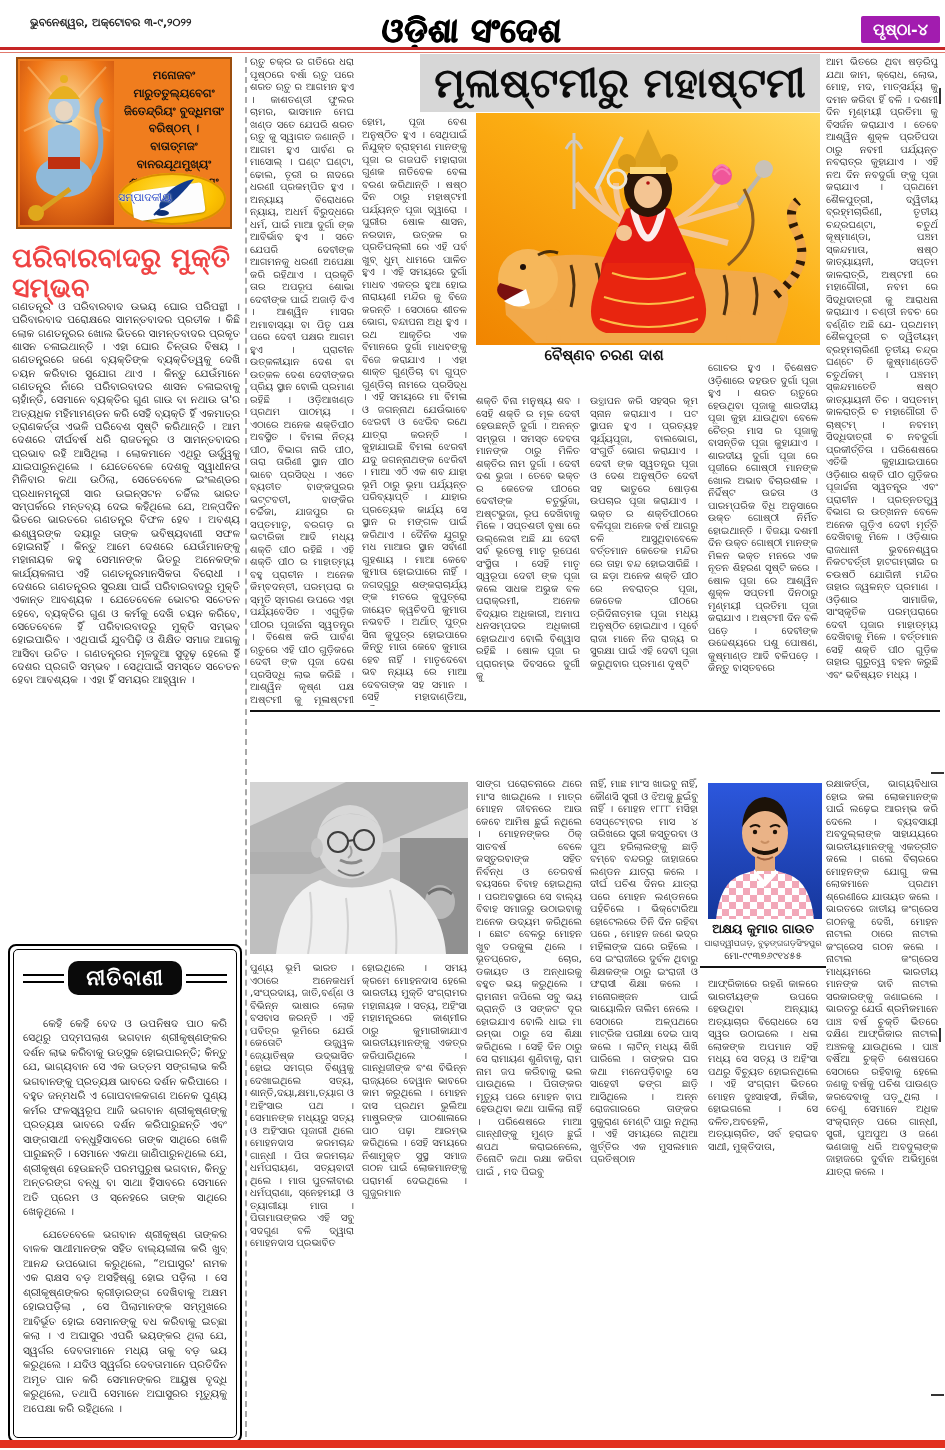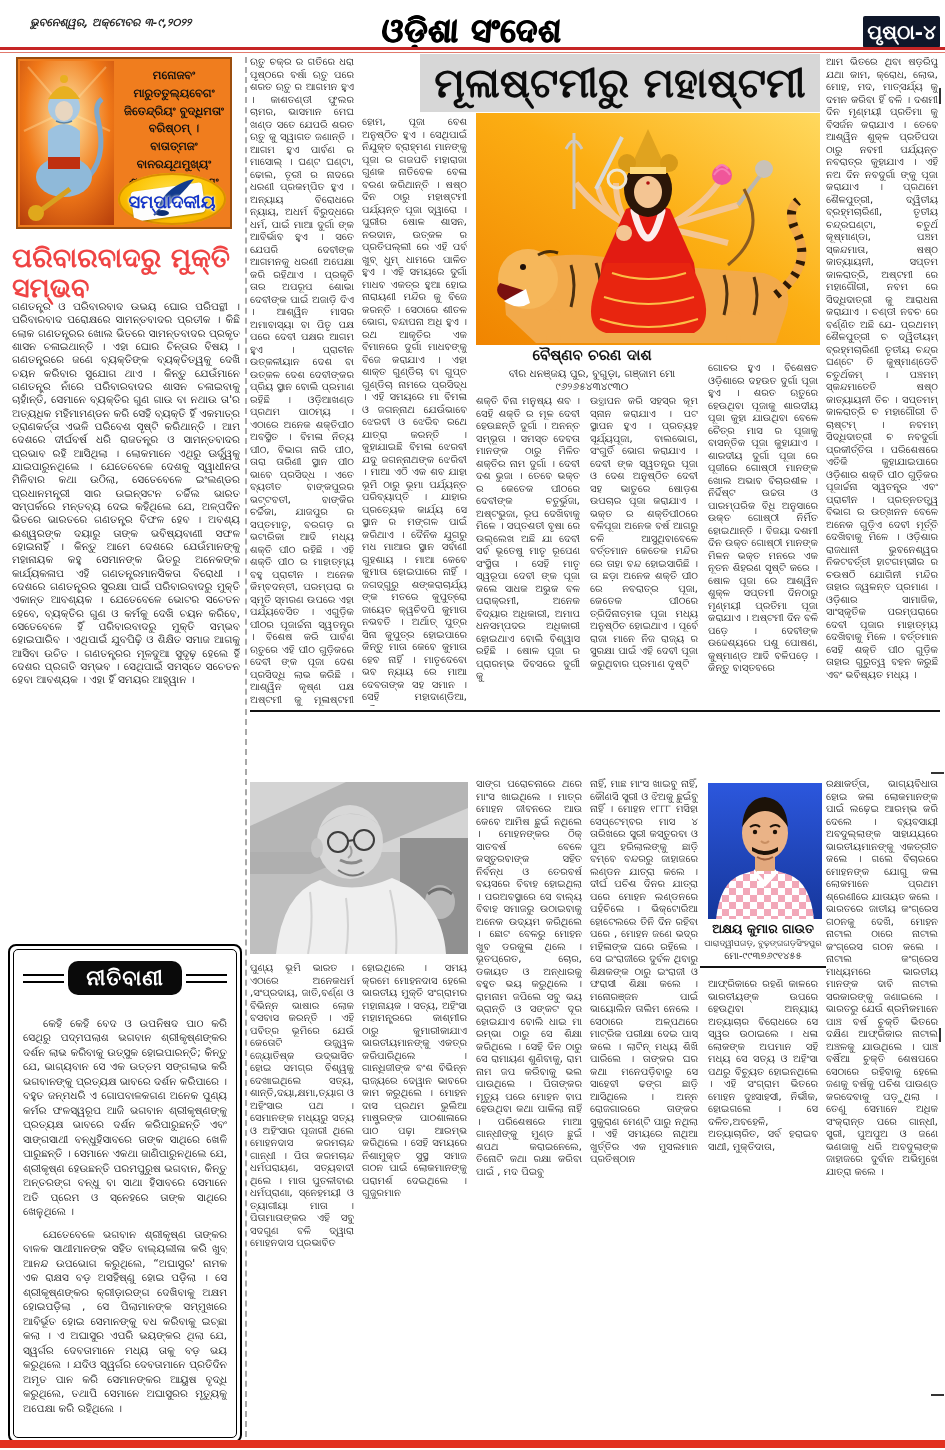--- a/index.html
+++ b/index.html
@@ -6,35 +6,35 @@
   .page{position:relative;width:945px;height:1450px;background:#fff;overflow:hidden;
         font-family:"DejaVu Sans","Liberation Sans",sans-serif;color:#1c1c1c;}
   .abs{position:absolute;}
   .jt{font-size:10px;line-height:1.25;text-align:justify;overflow:hidden;color:#1d1d1d;}
   .jt2{font-size:10.5px;line-height:1.27;text-align:justify;overflow:hidden;color:#141414;}
   
   .dateline{font-size:11px;font-weight:bold;color:#222;}
   .masthead{font-size:31px;font-weight:bold;letter-spacing:1px;color:#000;
             transform:skewX(-4deg) scaleY(1.08);display:inline-block;
             text-shadow:0.6px 0 #000, -0.6px 0 #000;}
-  .pagebadge{background:#0f172a;color:#fff;font-size:20px;font-weight:bold;
-             padding:4px 4px;border-radius:2px;}
+  .pagebadge{background:#a21caf;color:#fff;font-size:16px;font-weight:bold;
+             padding:4px 12px;border-radius:2px;}
   .redrule{background:#c62525;height:3px;}
   .redrule2{background:#e2796c;height:1px;}
   
   .obox{background:#f07d1e;border:2px solid #9a4d0e;box-sizing:border-box;}
   .shloka{font-size:11.5px;line-height:1.55;font-weight:bold;color:#101010;
           text-align:center;white-space:pre-line;}
   .ebadge{width:108px;height:52px;border-radius:50%;
           background:radial-gradient(ellipse at 50% 38%,#ffe14d 0%,#fcc200 55%,#e89b00 100%);
           box-shadow:inset 0 0 0 2px #d98f00;overflow:hidden;}
   .ebadge .paper{position:absolute;left:14px;top:14px;width:72px;height:30px;background:#fdfdfd;
           border-radius:4px;transform:rotate(-8deg);box-shadow:0 1px 2px rgba(0,0,0,.3);}
-  .ebadge .label{position:absolute;left:0;right:0;top:18px;text-align:center;
-          color:#1535c8;font-weight:bold;font-size:18px;
+  .ebadge .label{position:absolute;left:0;right:0;top:18px;
+          color:#1535c8;font-weight:normal;font-size:11px;
           text-shadow:0 0 2px #fff,0 0 3px #ffd;}
   
   .nbox{border:2px solid #000;border-radius:8px;box-sizing:border-box;padding:3px;}
   .nbox-inner{border:1px solid #000;border-radius:5px;height:100%;box-sizing:border-box;
               padding:6px 9px 8px 9px;overflow:hidden;}
   .ntab-row{display:flex;align-items:center;height:44px;}
   .nlines{flex:1;display:flex;flex-direction:column;gap:5px;}
   .nlines div{height:2px;background:#000;}
   .ntab{background:#0a0a0a;color:#fff;font-size:21px;font-weight:bold;
         padding:5px 18px;border-radius:10px;margin:0 4px;letter-spacing:1px;}
@@ -53,21 +53,21 @@
   .acap .ad{font-size:8.5px;color:#222;margin-top:1px;}
   .acap .ph{font-size:10px;color:#1a1a1a;margin-top:1px;}
   .h-edit{font-size:27px;font-weight:bold;color:#ef4444;line-height:1.1;}
   .edge-mark{background:#333;}
 </style>
 </head>
 <body>
 
 <div class="page">
 
-  <div class="abs dateline" style="left:30px;top:16px;font-style:italic;">ଭୁବନେଶ୍ୱର, ଅକ୍ଟୋବର ୩-୯,୨୦୨୨</div>
+  <div class="abs dateline" style="left:30px;top:16px;">ଭୁବନେଶ୍ୱର, ଅକ୍ଟୋବର ୩-୯,୨୦୨୨</div>
   <div class="abs" style="left:0;top:12px;width:945px;text-align:center;">
     <span class="masthead">ଓଡ଼ିଶା ସଂଦେଶ</span>
   </div>
   <div class="abs" style="right:5px;top:20px;">
     <span class="pagebadge">ପୃଷ୍ଠା-୪</span>
   </div>
   <div class="abs redrule" style="left:0;top:47px;width:945px;"></div>
   <div class="abs redrule2" style="left:0;top:52px;width:945px;"></div>
 
   <div class="abs obox" style="left:16px;top:57px;width:216px;height:172px;">
@@ -210,23 +210,22 @@
     <path d="M90 36 Q98 20 106 36 M98 20 L98 36" stroke="#cfc9c0" stroke-width="3" fill="none"></path>
     <line x1="120" y1="76" x2="146" y2="24" stroke="#d8d8d8" stroke-width="4"></line>
     <circle cx="141" cy="66" r="9" fill="none" stroke="#ece5d4" stroke-width="3"></circle>
     <circle cx="246" cy="62" r="10" fill="#f0569a"></circle>
     <path d="M238 62 q8 -12 16 0 M240 56 q6 -8 12 0" stroke="#f77fb4" stroke-width="2" fill="none"></path>
     <line x1="262" y1="92" x2="286" y2="60" stroke="#bdb6ae" stroke-width="4"></line>
     <circle cx="288" cy="56" r="9" fill="#c9c2b8"></circle>
     <path d="M252 152 Q292 120 268 76" stroke="#8a5a20" stroke-width="3" fill="none"></path>
   </svg>
 
-  <div class="abs" style="left:472px;top:346px;width:240px;">
+  <div class="abs" style="left:484px;top:346px;width:240px;">
     <div class="byline-name">ବୈଷ୍ଣବ ଚରଣ ଦାଶ</div>
-    <div class="byline-addr">ବୀର ଧନଞ୍ଜୟ ପୁର, ବୁଗୁଡ଼ା,  ଗଞ୍ଜାମ ମୋ ୯୬୨୬୫୪୩୪୯୩୦</div>
   </div>
 
   <div class="abs jt" style="left:476px;top:395px;width:104px;height:312px;">ଶକ୍ତି ବିନା ମନୁଷ୍ୟ ଶବ । ସେହି ଶକ୍ତି ର ମୂଳ ଦେବୀ ହେଉଛନ୍ତି ଦୁର୍ଗା । ଅନନ୍ତ ସମ୍ଭୂତା । ସମସ୍ତ ଦେବତା ମାନଙ୍କ ଠାରୁ ମିଳିତ ଶକ୍ତିର ନାମ ଦୁର୍ଗା । ଦେବୀ ଦଶ ଭୁଜା । ତେବେ ଭକ୍ତ ର କେତେକ ପୀଠରେ ଦେବୀଙ୍କ ଚତୁର୍ଭୁଜା, ଅଷ୍ଟଭୁଜା, ରୂପ ଦେଖିବାକୁ ମିଳେ । ସପ୍ତଶତୀ ବୃଷା ରେ ଉଲ୍ଲେଖ ଅଛି ଯା ଦେବୀ ସର୍ବ ଭୂତେଷୁ ମାତୃ ରୂପେଣ ସଂସ୍ଥିତା । ସେହି ମାତୃ ସ୍ୱରୂପା ଦେବୀ ଙ୍କ ପୂଜା କଲେ ସାଧକ ଅଭୁକ ବଳ ପରାକ୍ରମୀ, ଅନେକ ବିଦ୍ୟାର ଅଧିକାରୀ, ଅମାପ ଧନସମ୍ପଦର ଅଧିକାରୀ ହୋଇଥାଏ ବୋଲି ବିଶ୍ୱାସ ରହିଛି ।  ଷୋଳ ପୂଜା ର ପ୍ରାରମ୍ଭ ଦିବସରେ ଦୁର୍ଗୀ କୁ</div>
   <div class="abs jt" style="left:590px;top:395px;width:108px;height:312px;">ଉତ୍ଥାପନ କରି ସହସ୍ର କୂମ ସ୍ନାନ କରାଯାଏ । ପଟ ସ୍ଥାପନ ହୁଏ । ପ୍ରତ୍ୟହ ସୂର୍ଯ୍ୟପୂଜା, ବାଲଭୋଗ, ସଂଗୁର୍ତି ଭୋଗ କରାଯାଏ । ଦେବୀ ଙ୍କ ସ୍ୱତନ୍ତ୍ର ପୂଜା ଓ ଦେଶ ଅନୁଷ୍ଠିତ ଦେବୀ ସହ ଭାତୁରେ ଷୋଡ଼ଶ ଉପଚାର ପୂଜା କରାଯାଏ । ଭକ୍ତ ର ଶକ୍ତିପୀଠରେ ବଳିପୂଜା ଅନେକ ବର୍ଷ ଆଗରୁ ଚଳି ଆସୁଥିବାବେଳେ ବର୍ତ୍ତମାନ କେତେକ ମନ୍ଦିର ରେ ତାହା ବନ୍ଦ ହୋଇସାରିଛି । ତା ଛଡ଼ା ଅନେକ ଶକ୍ତି ପୀଠ ରେ ନବରାତ୍ର ପୂଜା, କେତେକ ପୀଠରେ ତ୍ରିଦିନାତ୍ମକ ପୂଜା ମଧ୍ୟ ଅନୁଷ୍ଠିତ ହୋଇଥାଏ । ପୂର୍ବେ ରାଜା ମାନେ ନିଜ ରାଜ୍ୟ ର ସୁରକ୍ଷା ପାଇଁ ଏହି ଦେବୀ ପୂଜା କରୁଥିବାର ପ୍ରମାଣ ଦୃଷ୍ଟି</div>
   <div class="abs jt" style="left:708px;top:362px;width:110px;height:345px;">ଗୋଚର ହୁଏ । ବିଶେଷତ ଓଡ଼ିଶାରେ ଦହଉତ ଦୁର୍ଗା ପୂଜା ହୁଏ ।  ଶରତ  ଋତୁରେ ହେଉଥିବା ପୂଜାକୁ ଶାରଦୀୟ ପୂଜା କୁହା ଯାଉଥିବା ବେଳେ ଚୈତ୍ର ମାସ ର ପୂଜାକୁ ବାସନ୍ତିକ ପୂଜା କୁହାଯାଏ । ଶାରଦୀୟ ଦୁର୍ଗା ପୂଜା ରେ ପୂଜୀରେ ଗୋଷ୍ଠୀ ମାନଙ୍କ ଖୋଲ ଅଭାବ ବିଚାରଶୀଳ । ନିର୍ଦ୍ଦିଷ୍ଟ ଉଚ୍ଚତା ଓ ପାରମ୍ପରିକ ବିଧି ଅନୁସାରେ ଉକ୍ତ ଗୋଷ୍ଠୀ ନିର୍ମିତ ହୋଇଥାନ୍ତି । ବିଜୟା ଦଶମୀ ଦିନ ଉକ୍ତ ଗୋଷ୍ଠୀ ମାନଙ୍କ ମିଳନ ଭକ୍ତ ମନରେ ଏକ ନୂତନ ଶିହରଣ ସୃଷ୍ଟି କରେ ।  ଷୋଳ ପୂଜା ରେ ଆଶ୍ୱିନ ଶୁକ୍ଳ ସପ୍ତମୀ ଦିନଠାରୁ ମୃଣ୍ମୟୀ ପ୍ରତିମା ପୂଜା କରାଯାଏ । ଅଷ୍ଟମୀ ଦିନ ବଳି ପଡ଼େ । ଦେବୀଙ୍କ ଉଦ୍ଦେଶ୍ୟରେ ପଶୁ ପୋଷଣ, କୁଷ୍ମାଣ୍ଡ ଆଦି ବଳିପଡ଼େ । କିନ୍ତୁ ବାସ୍ତବରେ</div>
   <div class="abs jt" style="left:826px;top:56px;width:112px;height:650px;">ଆମ ଭିତରେ ଥିବା ଷଡ଼ରିପୁ ଯଥା କାମ, କ୍ରୋଧ, ଲୋଭ, ମୋହ, ମଦ, ମାତ୍ସର୍ଯ୍ୟ କୁ ଦମନ କରିବା ହିଁ ବଳି । ଦଶମୀ ଦିନ ମୃଣ୍ମୟୀ ପ୍ରତିମା କୁ ବିସର୍ଜନ କରାଯାଏ । ତେବେ ଆଶ୍ୱିନ ଶୁକ୍ଳ ପ୍ରତିପଦା ଠାରୁ ନବମୀ ପର୍ଯ୍ୟନ୍ତ ନବରାତ୍ର କୁହାଯାଏ । ଏହି ନଅ ଦିନ ନବଦୁର୍ଗା ଙ୍କୁ ପୂଜା କରାଯାଏ । ପ୍ରଥମେ ଶୈଳପୁତ୍ରୀ, ଦ୍ୱିତୀୟ ବ୍ରହ୍ମଚାରିଣୀ, ତୃତୀୟ ଚନ୍ଦ୍ରଘଣ୍ଟା, ଚତୁର୍ଥ କୂଷ୍ମାଣ୍ଡା, ପଞ୍ଚମ ସ୍କନ୍ଦମାତା, ଷଷ୍ଠ କାତ୍ୟାୟନୀ, ସପ୍ତମ କାଳରାତ୍ରି, ଅଷ୍ଟମୀ ରେ ମହାଗୌରୀ, ନବମ ରେ ସିଦ୍ଧିଦାତ୍ରୀ କୁ ଆରାଧନା କରାଯାଏ । ଚଣ୍ଡୀ ନବଚ ରେ ବର୍ଣ୍ଣିତ ଅଛି ଯେ- ପ୍ରଥମମ୍ ଶୈଳପୁତ୍ରୀ ଚ ଦ୍ୱିତୀୟମ୍ ବ୍ରହ୍ମଚାରିଣୀ ତୃତୀୟ ଚନ୍ଦ୍ର ଘଣ୍ଟେ ତି କୁଷ୍ମାଣ୍ଡେତି ଚତୁର୍ଥକମ୍ । ପଞ୍ଚମମ୍ ସ୍କନ୍ଦମାତେତି ଷଷ୍ଠ କାତ୍ୟାୟନୀ ତିଚ । ସପ୍ତମମ୍ କାଳରାତ୍ରି ଚ ମହାଗୌରୀ ତି ଚାଷ୍ଟମ୍ । ନବମମ୍ ସିଦ୍ଧିଦାତ୍ରୀ ଚ ନବଦୁର୍ଗା ପ୍ରକୀର୍ତ୍ତିତା । ପରିଶେଷରେ ଏତିକି କୁହାଯାଇପାରେ ଓଡ଼ିଶାର ଶକ୍ତି ପୀଠ ଗୁଡ଼ିକର ପୂଜାର୍ଚ୍ଚନା ସ୍ୱତନ୍ତ୍ର ଏବଂ ପ୍ରାଚୀନ । ପ୍ରତ୍ନତତ୍ତ୍ୱ ବିଭାଗ ର ଉତ୍ଖନନ ବେଳେ ଅନେକ ଗୁଡ଼ିଏ ଦେବୀ ମୂର୍ତ୍ତି ଦେଖିବାକୁ ମିଳେ । ଓଡ଼ିଶାର ରାଜଧାନୀ ଭୁବନେଶ୍ୱର ନିକଟବର୍ତ୍ତୀ ହାଟଗମ୍ଭୀର ର ଚଉଷଠି ଯୋଗିନୀ ମନ୍ଦିର ତାହାର ଜ୍ୱଳନ୍ତ ପ୍ରମାଣ । ଓଡ଼ିଶାର ସାମାଜିକ, ସାଂସ୍କୃତିକ ପରମ୍ପରାରେ ଦେବୀ ପୂଜାର ମାହାତ୍ମ୍ୟ ଦେଖିବାକୁ ମିଳେ । ବର୍ତ୍ତମାନ ସେହି ଶକ୍ତି ପୀଠ ଗୁଡ଼ିକ ତାହାର ଗୁରୁତ୍ୱ ବହନ କରୁଛି ଏବଂ ଭବିଷ୍ୟତ ମଧ୍ୟ ।</div>
 
   <div class="abs sep-black" style="left:250px;top:710px;width:690px;height:2px;"></div>
 
 

